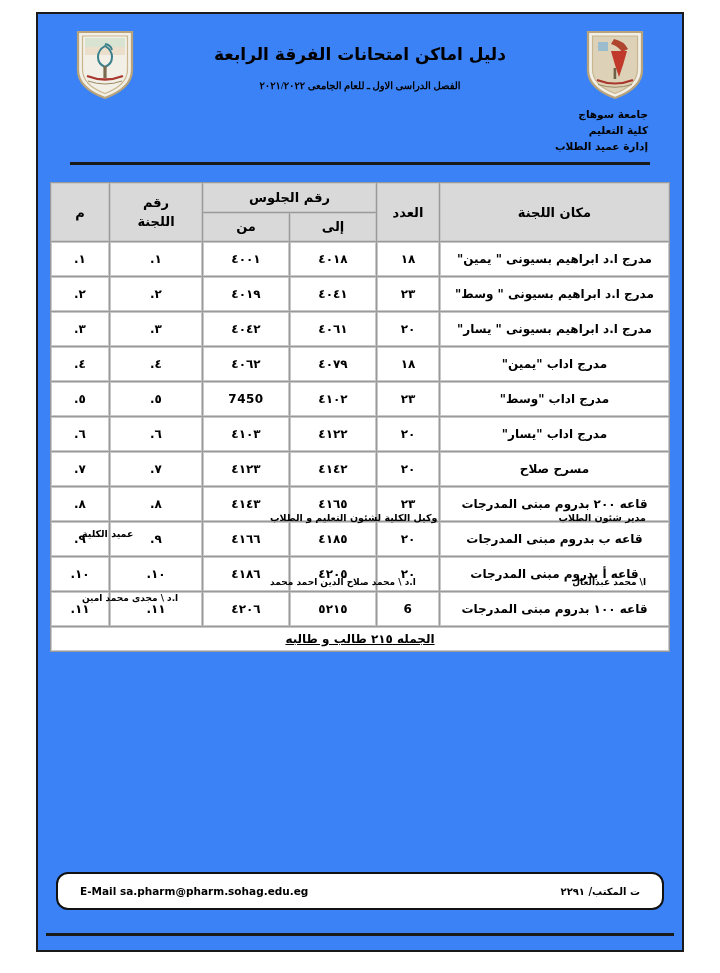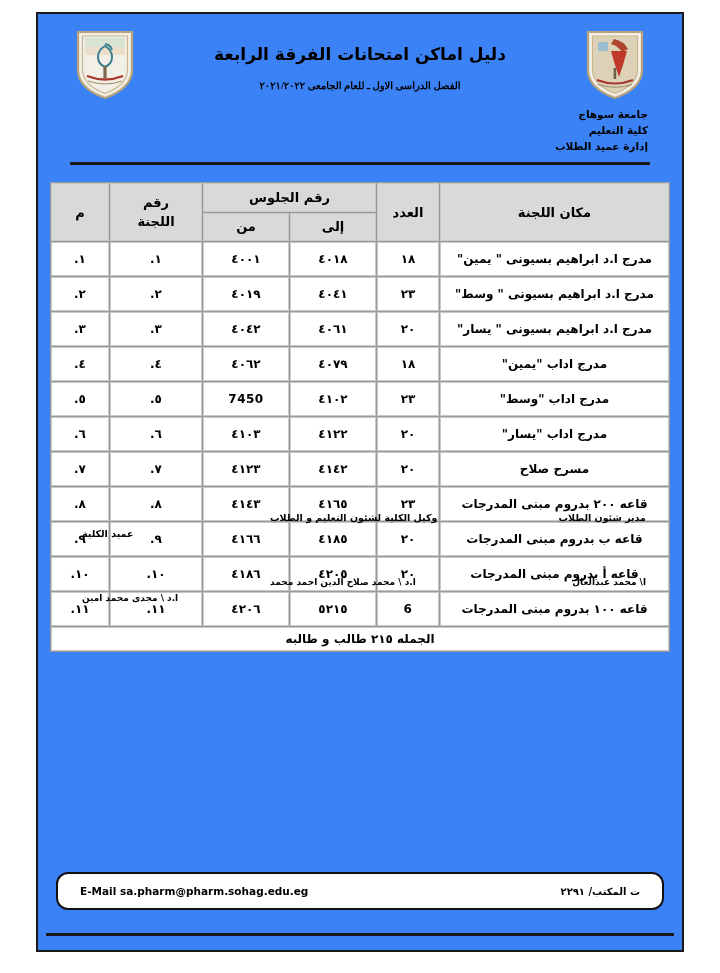--- a/index.html
+++ b/index.html
@@ -151,20 +151,21 @@
   }
   td.num-cell {
     font-size: 12.5px;
     letter-spacing: 0.5px;
   }
   td.total-cell {
     background: #d9d9d9;
     font-size: 13px;
     padding: 9px 2px 14px 2px;
     text-align: center;
+    text-decoration: underline;
   }
   th.hdr-place  { height: 58px; font-size: 13.5px; margin-top: 44px; }
   th.hdr-count  { height: 58px; }
   th.hdr-comm   { height: 58px; line-height: 1.5; }
   th.hdr-m      { height: 58px; font-size: 13px; }
   th.hdr-seat   { padding: 3px 2px; margin-top: 38px; }
   th.hdr-sub    { padding: 4px 2px; }
 
   
   .signatures {

